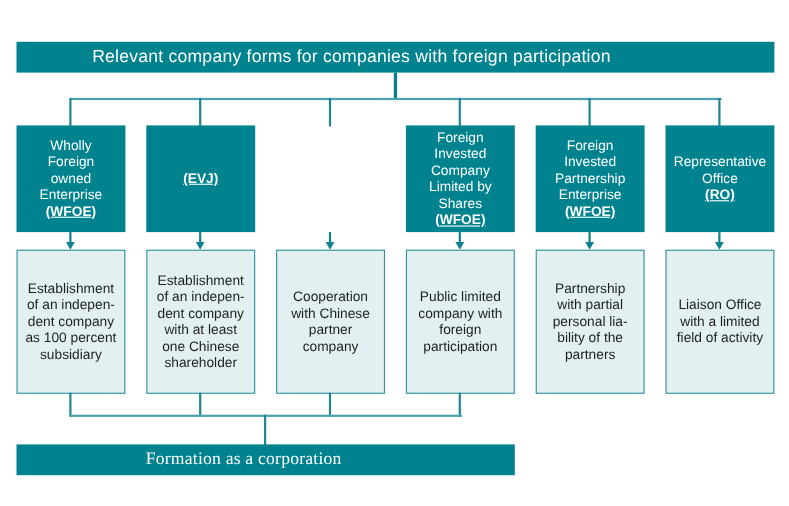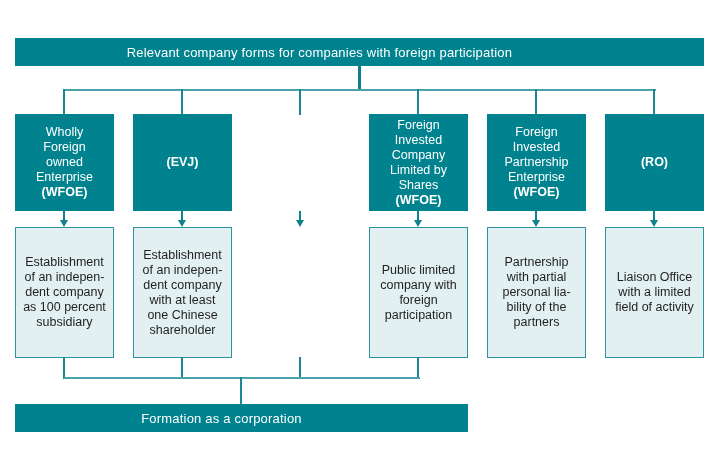--- a/index.html
+++ b/index.html
@@ -4,42 +4,42 @@
 <style>
   html,body{margin:0;padding:0;background:#fff;}
   .canvas{
     position:relative;width:717px;height:460px;background:#ffffff;
     font-family:"Liberation Sans",sans-serif;overflow:hidden;
   }
   
   .banner{
     position:absolute;background:#00838E;color:#ffffff;
     display:flex;align-items:center;justify-content:center;
-    font-size:13px;letter-spacing:0.2px;
+    font-size:16px;letter-spacing:0.2px;
   }
   .banner-top{left:15px;top:38px;width:689px;height:28px;padding-right:80px;box-sizing:border-box;}
-  .banner-bottom{left:15px;top:404px;width:453px;height:28px;padding-right:40px;box-sizing:border-box;}
+  .banner-bottom{left:15px;top:404px;width:453px;height:28px;padding-right:40px;box-sizing:border-box;font-family:Liberation Serif, serif;}
   
   .vline{position:absolute;width:2px;background:#1C8793;}
   .hline{position:absolute;height:2px;background:#4CA2AC;}
   .top-drop{left:358px;top:66px;height:24px;background:#0E7E8A;width:3px;}
   .hl-top{left:64px;top:89px;width:592px;}
   .drop{top:89px;height:26px;}
   .hl-bottom{left:64px;top:377px;width:356px;}
   .mid-drop{left:240px;top:377px;height:28px;}
   .bdrop{top:357px;height:22px;}
   .cx0{left:63px}.cx1{left:181px}.cx2{left:299px}.cx3{left:417px}.cx4{left:535px}.cx5{left:653px}
   
   .hbox{
     position:absolute;top:114px;width:99px;height:97px;box-sizing:border-box;
     background:#00838E;color:#ffffff;
     display:flex;flex-direction:column;align-items:center;justify-content:center;
     text-align:center;font-size:12.5px;line-height:15px;padding:2px;
   }
-  .hbox .abbr{font-weight:bold;}
+  .hbox .abbr{font-weight:bold;text-decoration:underline;}
   .pre{white-space:pre-line;}
   
   .arrow-stem{position:absolute;top:211px;height:10px;width:2px;background:#0F828E;}
   .arrow-head{
     position:absolute;top:220px;width:0;height:0;
     border-left:4px solid transparent;border-right:4px solid transparent;
     border-top:7px solid #0F828E;
   }
   
   .dbox{
@@ -88,20 +88,22 @@
     <span class="abbr">(WFOE)</span>
   </div>
   <div class="hbox x4">
     <span class="pre">Foreign
 Invested
 Partnership
 Enterprise</span>
     <span class="abbr">(WFOE)</span>
   </div>
   <div class="hbox x5">
+    <span class="pre">Representative
+Office</span>
     <span class="abbr">(RO)</span>
   </div>
 
   <div class="arrow-stem cx0"></div>
     <div class="arrow-head ax0"></div>
   <div class="arrow-stem cx1"></div>
     <div class="arrow-head ax1"></div>
   <div class="arrow-stem cx2"></div>
     <div class="arrow-head ax2"></div>
   <div class="arrow-stem cx3"></div>
@@ -118,20 +120,26 @@
 as 100 percent
 subsidiary</span>
   </div>
   <div class="dbox x1">
     <span class="pre">Establishment
 of an indepen-
 dent company
 with at least
 one Chinese
 shareholder</span>
+  </div>
+  <div class="dbox x2">
+    <span class="pre">Cooperation
+with Chinese
+partner
+company</span>
   </div>
   <div class="dbox x3">
     <span class="pre">Public limited
 company with
 foreign
 participation</span>
   </div>
   <div class="dbox x4">
     <span class="pre">Partnership
 with partial

